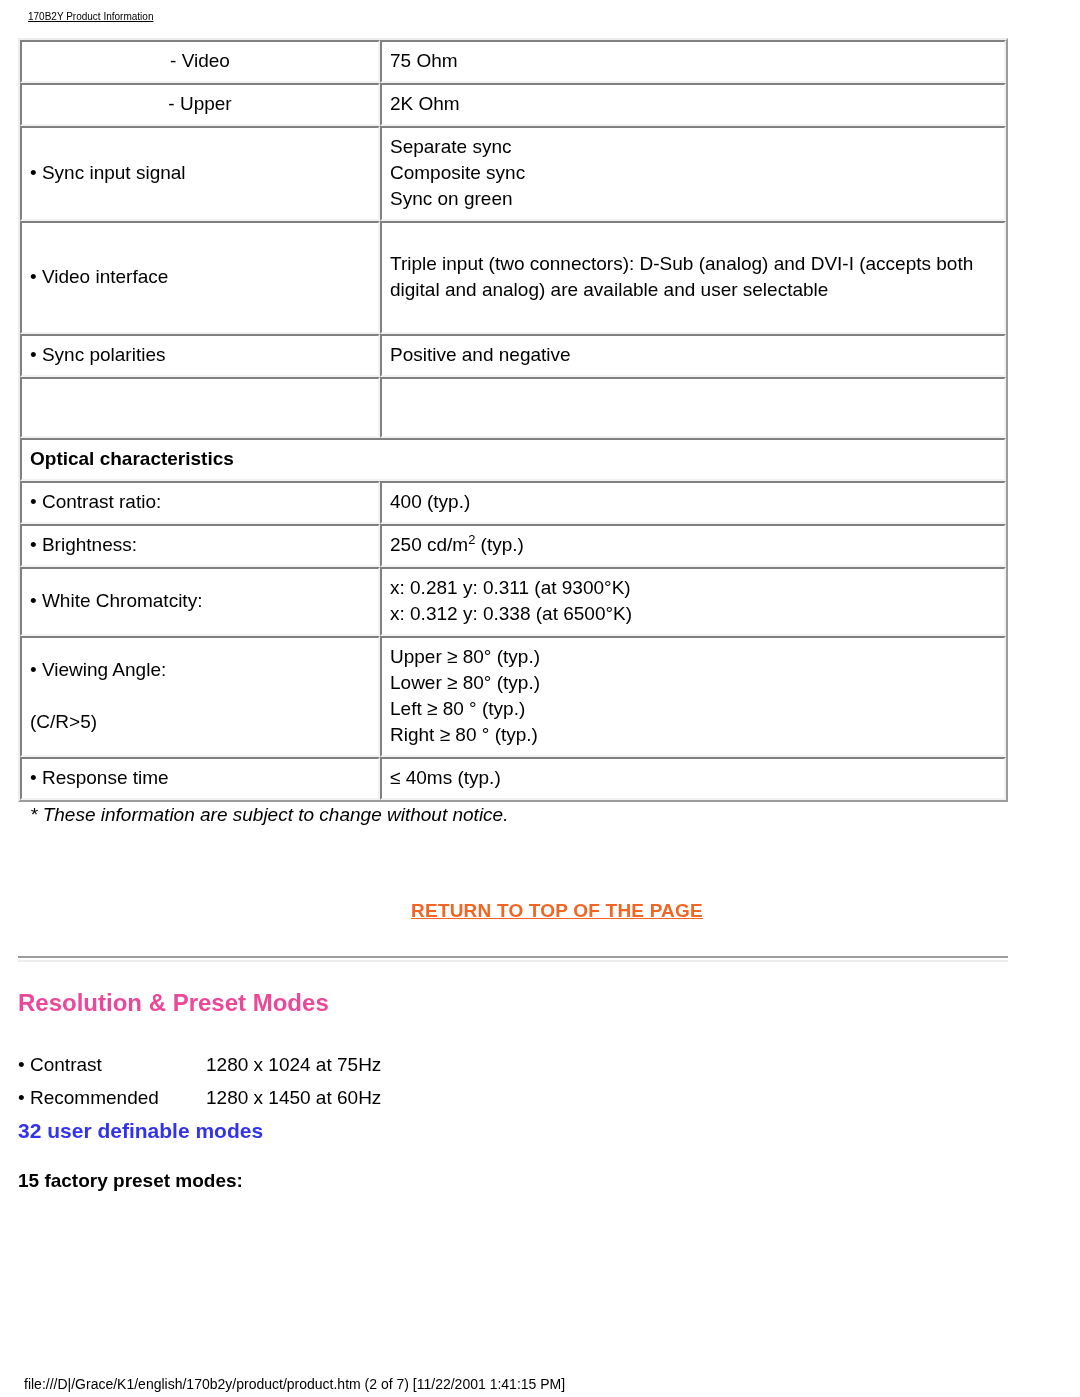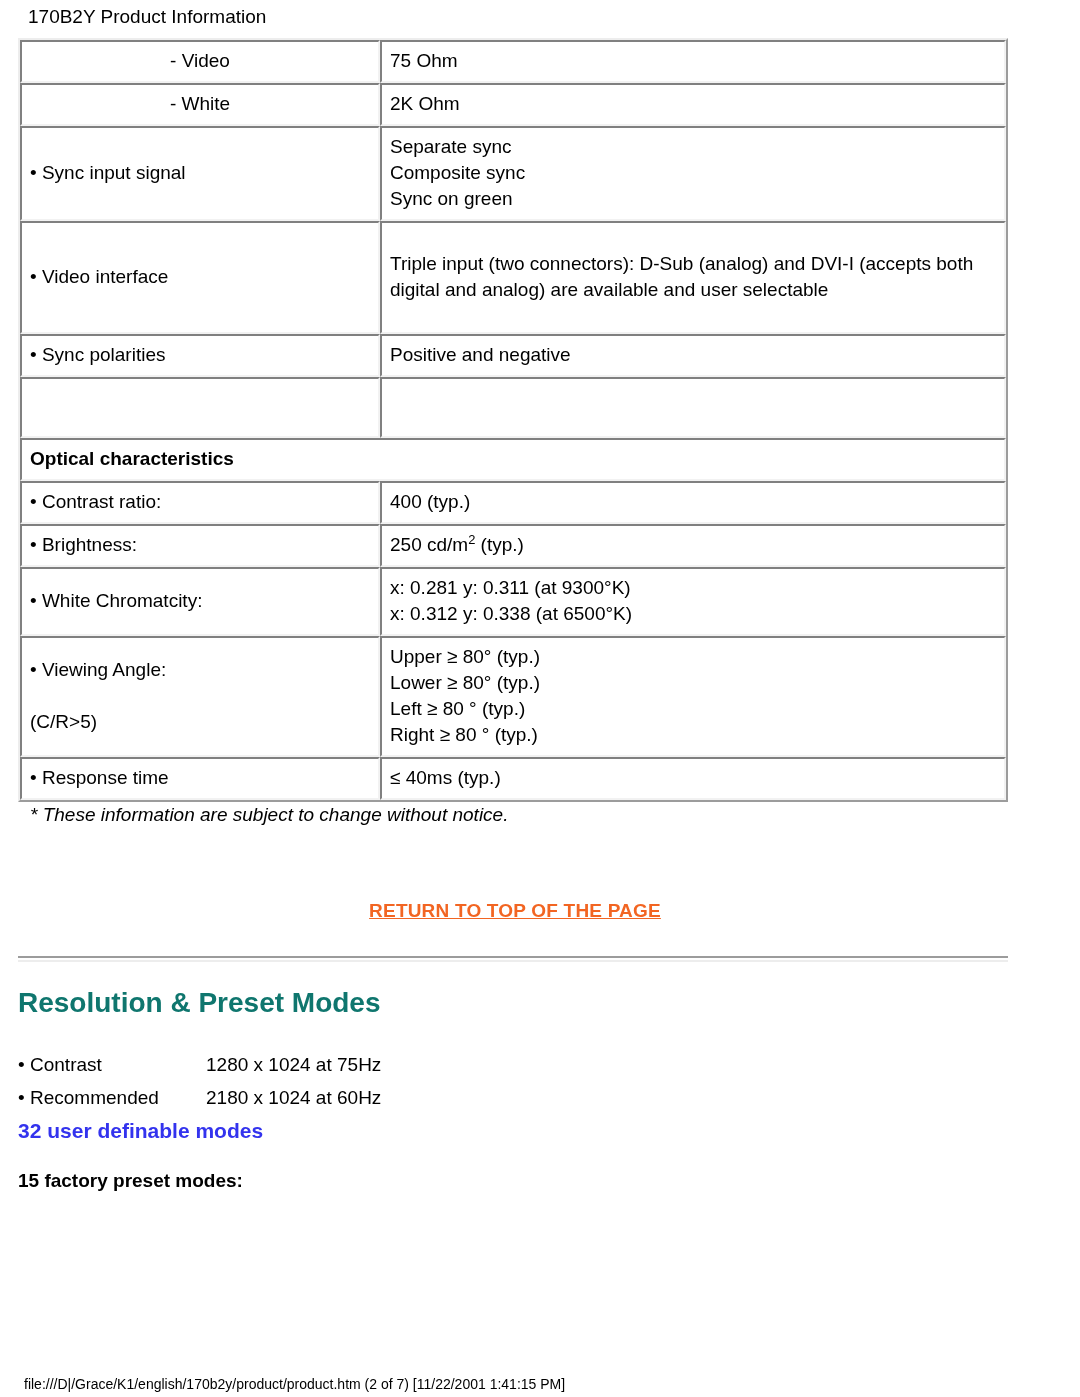--- a/index.html
+++ b/index.html
@@ -13,24 +13,25 @@
     font-family: "Liberation Sans", sans-serif;
     color: #000000;
     position: relative;
     overflow: hidden;
   }
 
   .page-header {
     position: absolute;
     top: 8px;
     left: 28px;
-    font-size: 19px;
+    font-size: 10px;
     line-height: 18px;
     color: #000;
     white-space: nowrap;
+    text-decoration: underline;
   }
 
   .content {
     position: absolute;
     top: 38px;
     left: 18px;
     width: 990px;
     border-radius: 26px;
   }
 
@@ -87,20 +88,21 @@
     color: #000;
   }
 
   
   .return-wrap {
     position: absolute;
     top: 900px;
     left: 0;
     width: 1030px;
     text-align: center;
+    padding-left: 42px;
   }
   .return-link {
     font-size: 19px;
     font-weight: bold;
     letter-spacing: 0.2px;
     color: #f26522;
     text-decoration: underline;
     cursor: pointer;
   }
 
@@ -115,23 +117,23 @@
     border-top: 2px solid #9c9c9c;
     border-bottom: 2px solid #ededed;
     box-sizing: content-box;
   }
 
   h2.section-title {
     position: absolute;
     top: 988px;
     left: 18px;
     margin: 0;
-    font-size: 28px;
-    font-weight: bold;
-    color: #0f766e;
+    font-size: 24px;
+    font-weight: bold;
+    color: #ec4899;
     line-height: 30px;
   }
 
   .modes {
     position: absolute;
     top: 1048px;
     left: 18px;
     font-size: 19px;
     line-height: 33px;
   }
@@ -184,21 +186,21 @@
         <col class="c-value">
       </colgroup>
     <tbody>
 
       <tr>
         <td class="label center-lbl">- Video</td>
         <td class="value">75 Ohm</td>
       </tr>
 
       <tr>
-        <td class="label center-lbl">- White</td>
+        <td class="label center-lbl">- Upper</td>
         <td class="value">2K Ohm</td>
       </tr>
 
 
       <tr>
         <td class="label">• Sync input signal</td>
         <td class="value multi">Separate sync
 Composite sync
 Sync on green</td>
       </tr>
@@ -265,21 +267,21 @@
 
 <hr class="rule">
 
 <h2 class="section-title">Resolution &amp; Preset Modes</h2>
 
 <div class="modes">
   <span class="row">
     <span class="bullet">•</span><span class="name">Contrast</span><span class="val">1280 x 1024 at 75Hz</span>
   </span>
   <span class="row">
-    <span class="bullet">•</span><span class="name">Recommended</span><span class="val">2180 x 1024 at 60Hz</span>
+    <span class="bullet">•</span><span class="name">Recommended</span><span class="val">1280 x 1450 at 60Hz</span>
   </span>
 </div>
 
 <h3 class="sub-blue">32 user definable modes</h3>
 
 <div class="preset-label">15 factory preset modes:</div>
 
 <div class="footer">file:///D|/Grace/K1/english/170b2y/product/product.htm (2 of 7) [11/22/2001 1:41:15 PM]</div>
 
 </body></html>

